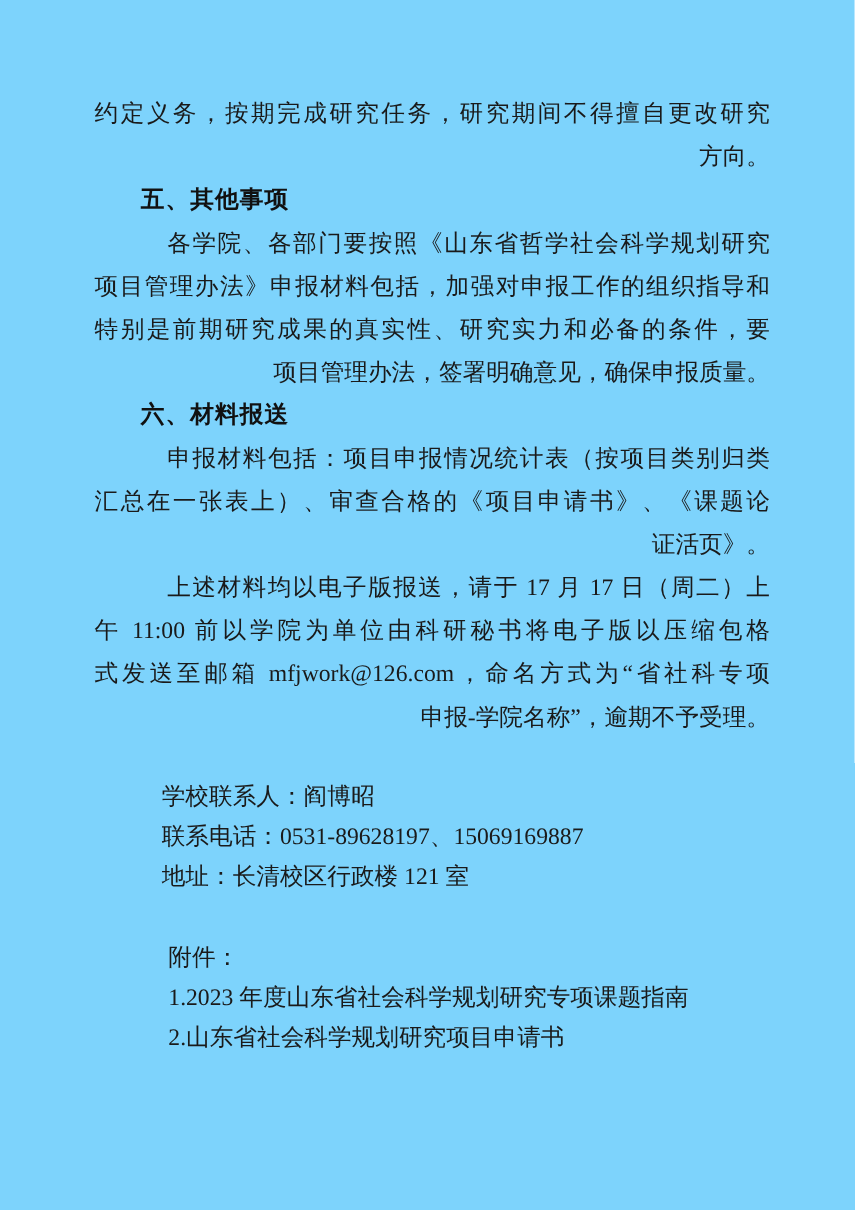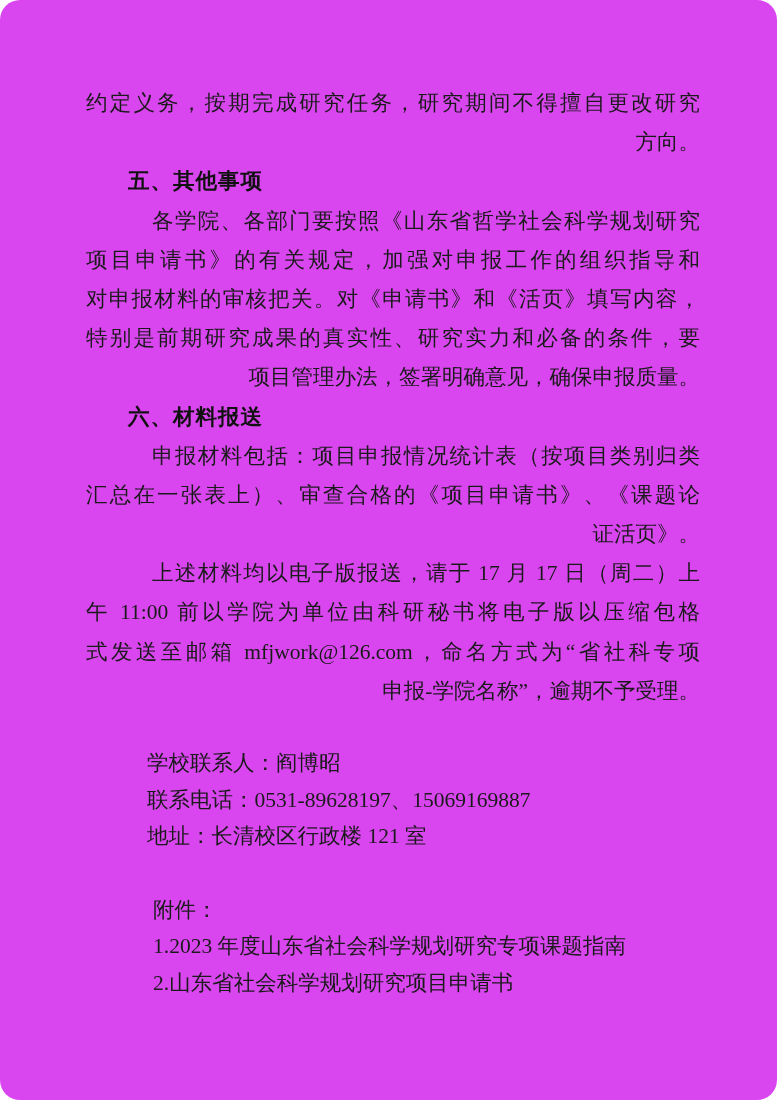--- a/index.html
+++ b/index.html
@@ -4,28 +4,27 @@
 <style>
   html, body {
     margin: 0;
     padding: 0;
     background: #ffffff;
   }
   .page {
     position: relative;
     width: 777px;
     height: 1100px;
-    background: #d946ef;
+    background: #7dd3fc;
     color: #1a1a1a;
     font-family: "Liberation Serif", "DejaVu Serif", serif;
     font-size: 21.5px;
     overflow: hidden;
     box-sizing: border-box;
     padding: 84px 77px 0 86px;
-    border-radius: 20px;
   }
   .body-block .ln {
     line-height: 39.2px;
     height: 39.2px;
     white-space: normal;
     overflow: visible;
   }
   
   .ln.fill {
     text-align: justify;
@@ -56,22 +55,21 @@
 </head>
 <body>
 
 <div class="page">
 
   <div class="body-block">
     <div class="ln fill">约定义务，按期完成研究任务，研究期间不得擅自更改研究</div>
     <div class="ln end">方向。</div>
     <div class="ln heading ind-head">五、其他事项</div>
     <div class="ln fill ind-para">各学院、各部门要按照《山东省哲学社会科学规划研究</div>
-    <div class="ln fill">项目申请书》的有关规定，加强对申报工作的组织指导和</div>
-    <div class="ln fill">对申报材料的审核把关。对《申请书》和《活页》填写内容，</div>
+    <div class="ln fill">项目管理办法》申报材料包括，加强对申报工作的组织指导和</div>
     <div class="ln fill">特别是前期研究成果的真实性、研究实力和必备的条件，要</div>
     <div class="ln end">项目管理办法，签署明确意见，确保申报质量。</div>
     <div class="ln heading ind-head">六、材料报送</div>
     <div class="ln fill ind-para">申报材料包括：项目申报情况统计表（按项目类别归类</div>
     <div class="ln fill">汇总在一张表上）、审查合格的《项目申请书》、《课题论</div>
     <div class="ln end">证活页》。</div>
     <div class="ln fill ind-para">上述材料均以电子版报送，请于 17 月 17 日（周二）上</div>
     <div class="ln fill">午 11:00 前以学院为单位由科研秘书将电子版以压缩包格</div>
     <div class="ln fill">式发送至邮箱 mfjwork@126.com，命名方式为“省社科专项</div>
     <div class="ln end">申报-学院名称”，逾期不予受理。</div>

